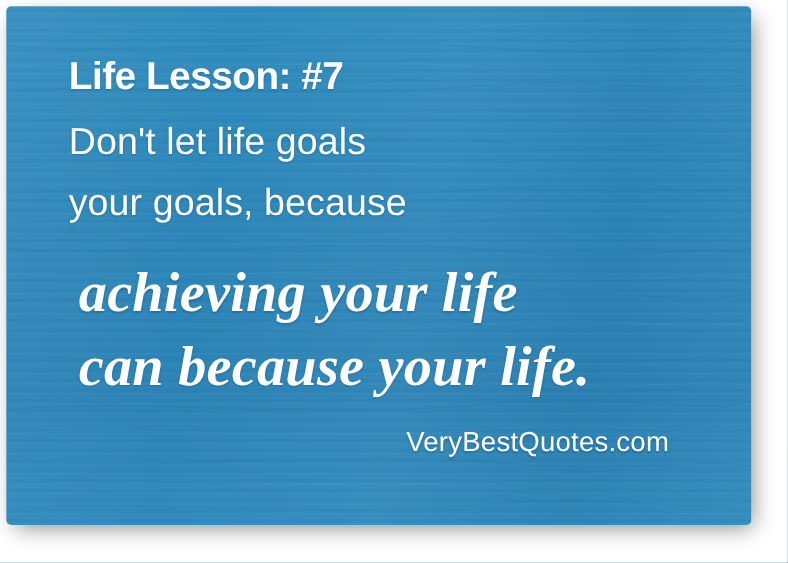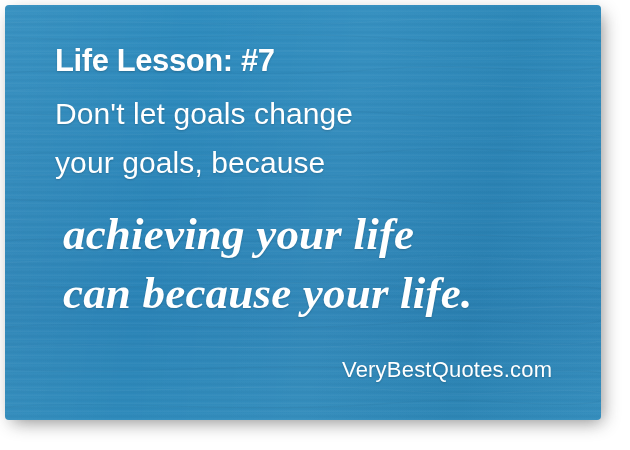--- a/index.html
+++ b/index.html
@@ -122,26 +122,25 @@
     top: 262px;
     font-family: "Liberation Serif", "DejaVu Serif", serif;
     font-style: italic;
     font-weight: bold;
     font-size: 45px;
     letter-spacing: 0.2px;
   }
 
   #attribution {
     left: 320px;
-    top: 352px;
+    top: 336px;
     font-family: "Liberation Sans", sans-serif;
     font-size: 22px;
     font-weight: 300;
     letter-spacing: 0.2px;
-    margin-left: 17px;
   }
 </style>
 </head>
 <body>
 
 <div id="poster-stage">
 
   <div id="card-shadow"></div>
 
   <div id="quote-card">
@@ -170,21 +169,21 @@
         <path d="M0,322 C118,314 250,330 390,318 C490,310 551,326 596,316"></path>
         <path d="M0,364 C134,372 264,354 404,366 C499,374 557,360 596,368"></path>
         <path d="M0,402 C112,394 248,410 388,398 C488,390 550,406 596,396"></path>
       </g>
     </svg>
 
     <div id="card-inner">
 
       <div class="line" id="lesson-title">Life Lesson: #7</div>
 
-      <div class="line" id="quote-line-1">Don't let goals change</div>
+      <div class="line" id="quote-line-1">Don't let life goals</div>
 
       <div class="line" id="quote-line-2">your goals, because</div>
 
       <div class="line" id="emphasis-line-1">achieving your life</div>
 
       <div class="line" id="emphasis-line-2">can because your life.</div>
 
       <div class="line" id="attribution">VeryBestQuotes.com</div>
 
     </div>

